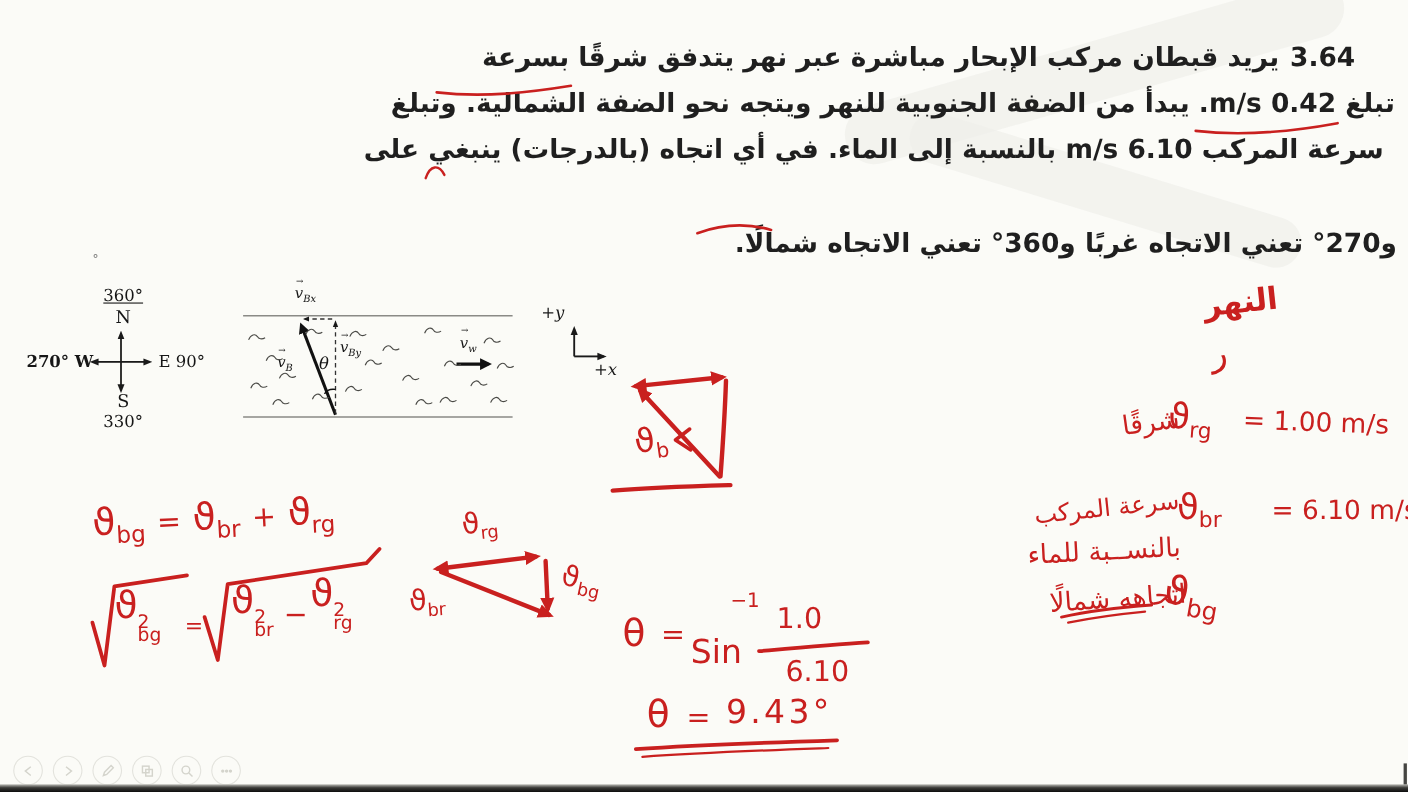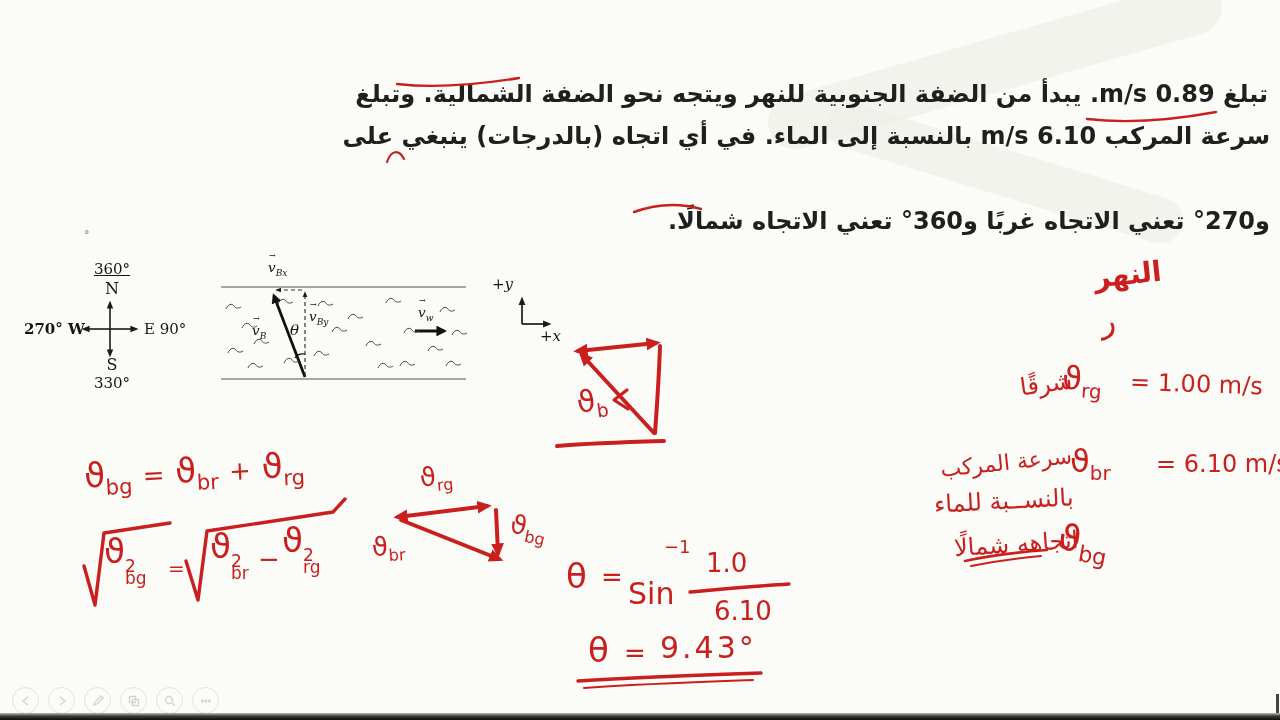--- a/index.html
+++ b/index.html
@@ -46,22 +46,25 @@
   <div class="vbar" style="left:950px;top:236px;width:13px;height:40px;"></div>
   <div class="vbar" style="left:988px;top:237px;width:15px;height:40px;"></div>
   <div class="vbar" style="left:1026px;top:237px;width:14px;height:40px;"></div>
   <div class="vbar" style="left:1064px;top:238px;width:14px;height:40px;"></div>
   <div class="vbar" style="left:1102px;top:238px;width:13px;height:40px;"></div>
   <div class="vbar" style="left:1140px;top:238px;width:13px;height:40px;"></div>
   <div class="vbar" style="left:1178px;top:210px;width:16px;height:66px;"></div>
   <div class="vbar" style="left:1216px;top:208px;width:16px;height:68px;"></div>
   <div class="vbar" style="left:1252px;top:206px;width:16px;height:70px;"></div>
 
-  <div class="pl" style="right:12px;top:80px;">تبلغ 0.89 m/s. يبدأ من الضفة الجنوبية للنهر ويتجه نحو الضفة الشمالية. وتبلغ</div>
-  <div class="pl" style="right:10px;top:122px;">سرعة المركب 6.10 m/s بالنسبة إلى الماء. في أي اتجاه (بالدرجات) ينبغي على</div>
+  <div class="pl" style="right:48px;top:38px;">
+    <span class="pnum">3.64</span><span>يريد قبطان مركب الإبحار مباشرة عبر نهر يتدفق شرقًا بسرعة</span>
+  </div>
+  <div class="pl" style="right:12px;top:80px;">تبلغ 0.42 m/s. يبدأ من الضفة الجنوبية للنهر ويتجه نحو الضفة الشمالية. وتبلغ</div>
+  <div class="pl" style="right:22px;top:122px;">سرعة المركب 6.10 m/s بالنسبة إلى الماء. في أي اتجاه (بالدرجات) ينبغي على</div>
   <div class="pl" style="right:10px;top:207px;">و270° تعني الاتجاه غربًا و360° تعني الاتجاه شمالًا.</div>
 
   <div class="sl ctr" style="left:90px;top:260px;width:44px;font-size:15px;text-decoration:underline;">360°</div>
   <div class="sl ctr" style="left:90px;top:279px;width:44px;font-size:16px;">N</div>
   <div class="sl" style="left:24px;top:320px;font-size:15px;font-weight:bold;">270° W</div>
   <div class="sl" style="left:144px;top:320px;font-size:15px;">E 90°</div>
   <div class="sl ctr" style="left:90px;top:355px;width:44px;font-size:16px;">S</div>
   <div class="sl ctr" style="left:88px;top:374px;width:48px;font-size:15px;">330°</div>
   <div class="sl" style="left:84px;top:229px;font-size:11px;color:#777;">°</div>
 

